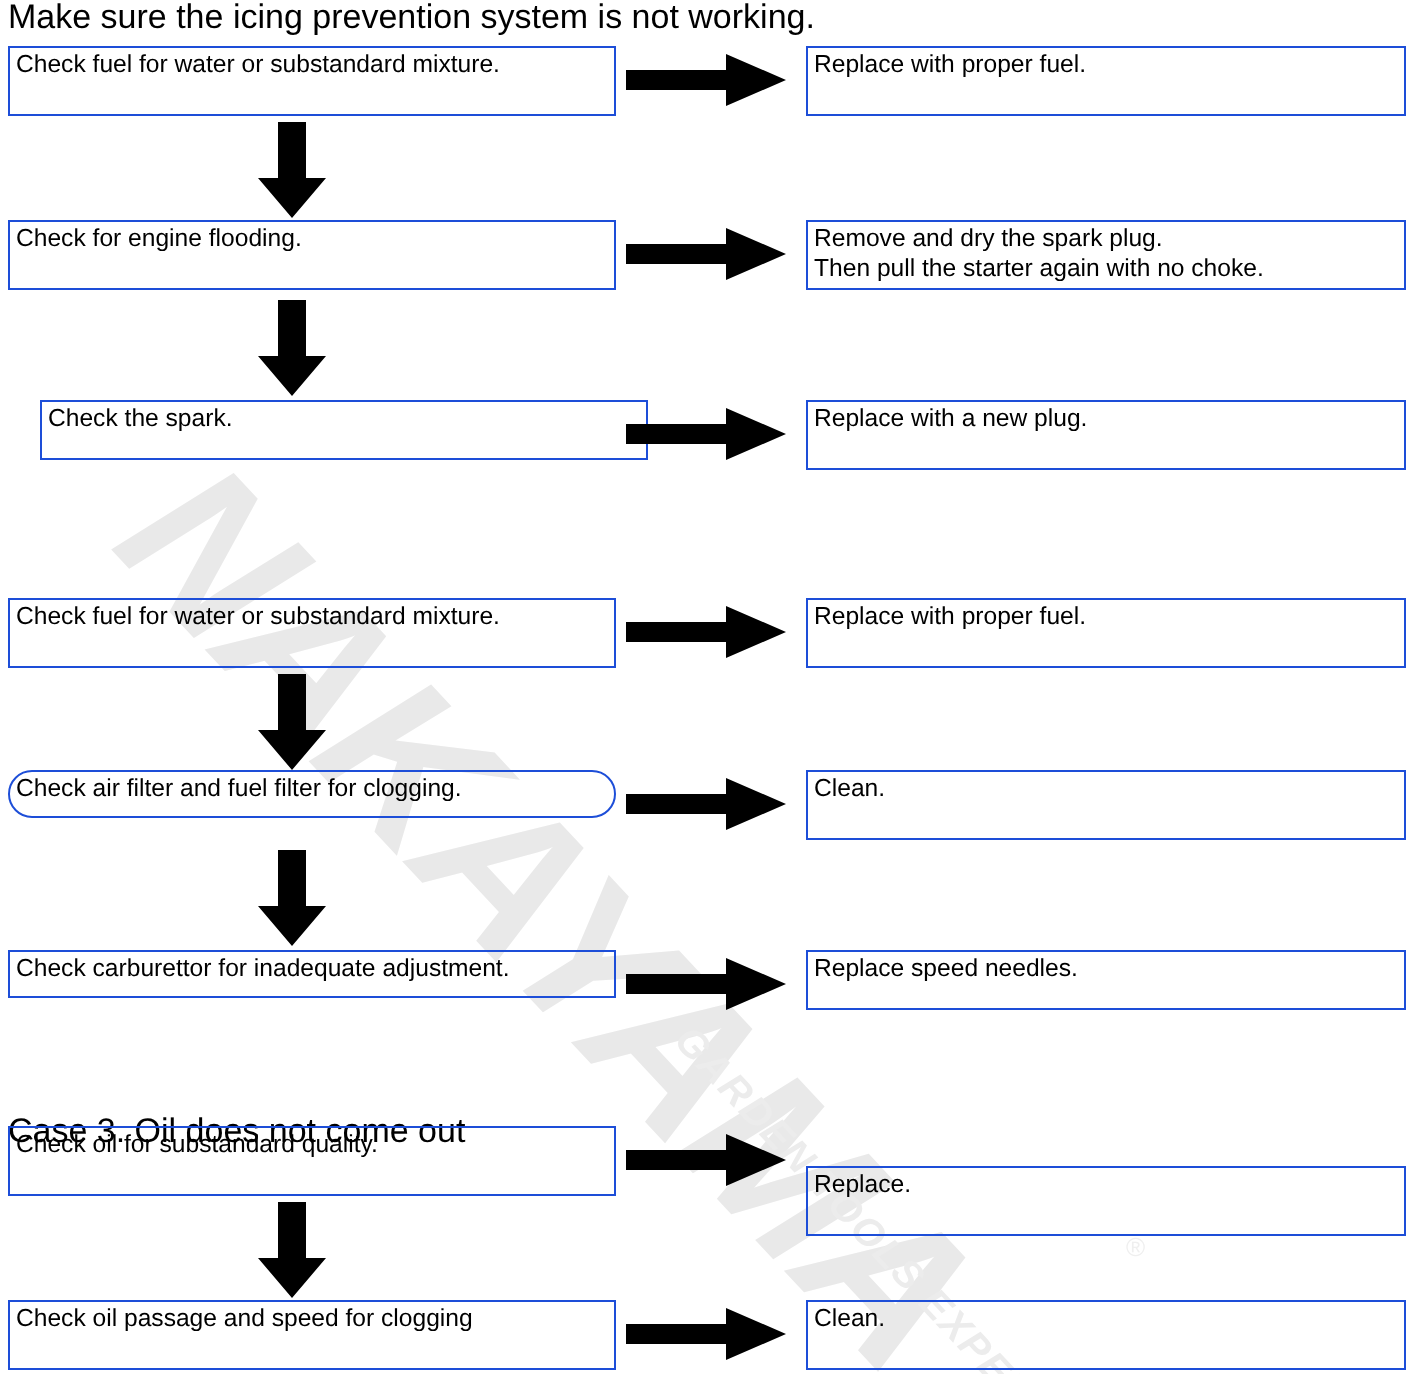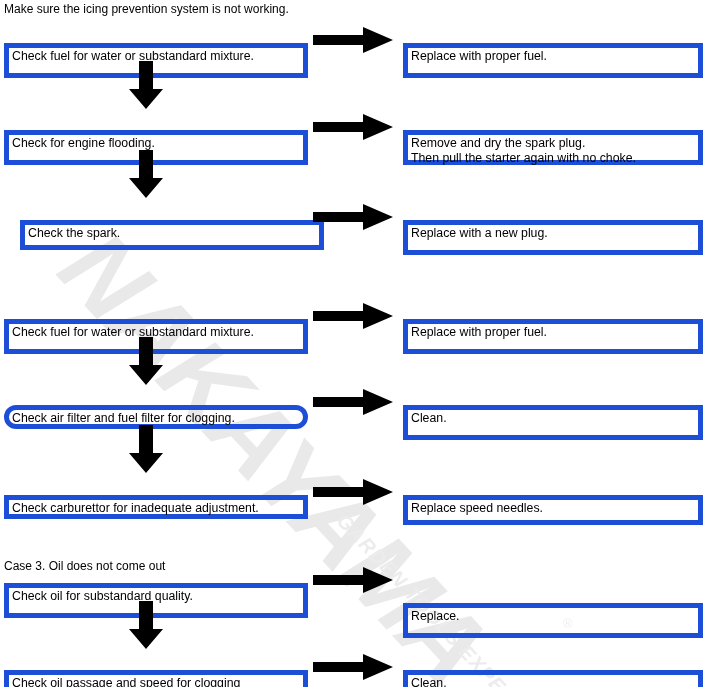--- a/index.html
+++ b/index.html
@@ -71,36 +71,35 @@
     position: absolute;
     left: 0;
     top: 0;
     width: 709px;
     height: 687px;
     z-index: 1;
   }
 
   .heading {
     position: absolute;
-    font-size: 12px;
+    font-size: 17px;
     line-height: 14px;
     color: #000;
     white-space: nowrap;
   }
 
   .box {
     position: absolute;
     box-sizing: border-box;
-    border: 5px solid #1d4ed8;
+    border: 1px solid #1d4ed8;
     background: transparent;
     padding: 1px 0 0 3px;
     font-size: 12.3px;
     line-height: 15px;
     color: #000;
-    margin-top: 20px;
   }
   .box .line {
     display: block;
     white-space: nowrap;
   }
 
   
   .arrow-right {
     position: absolute;
     width: 80px;

